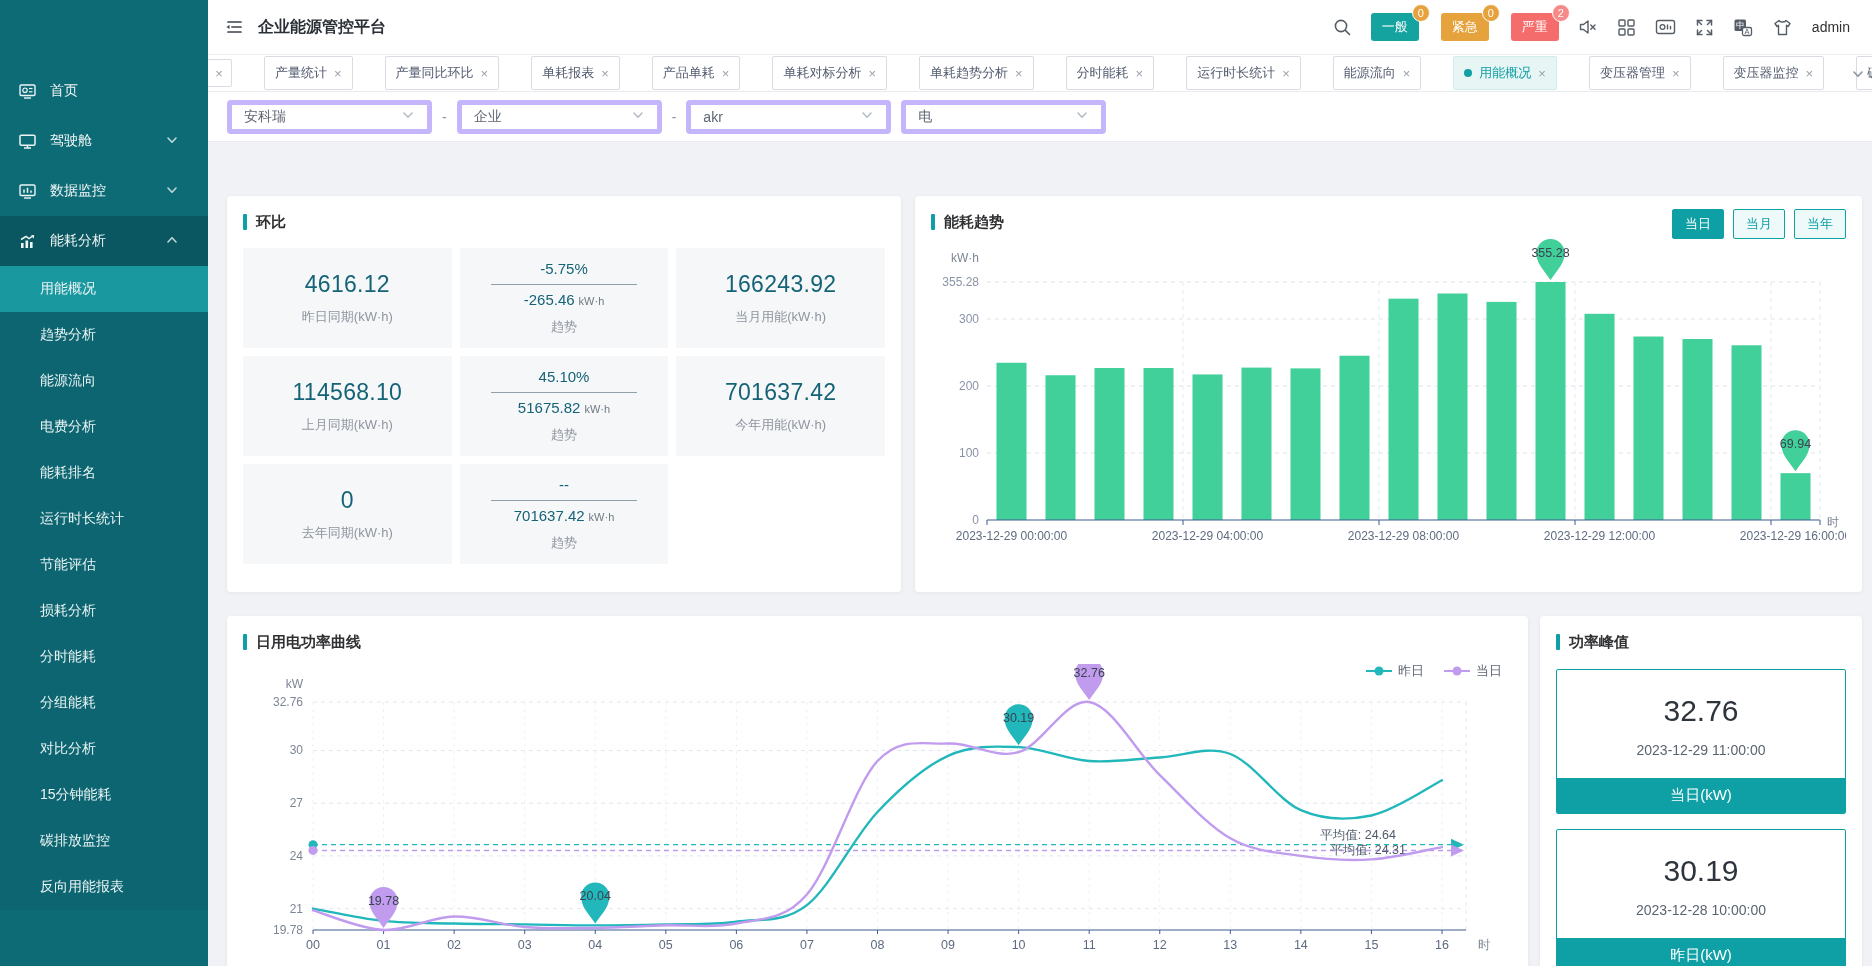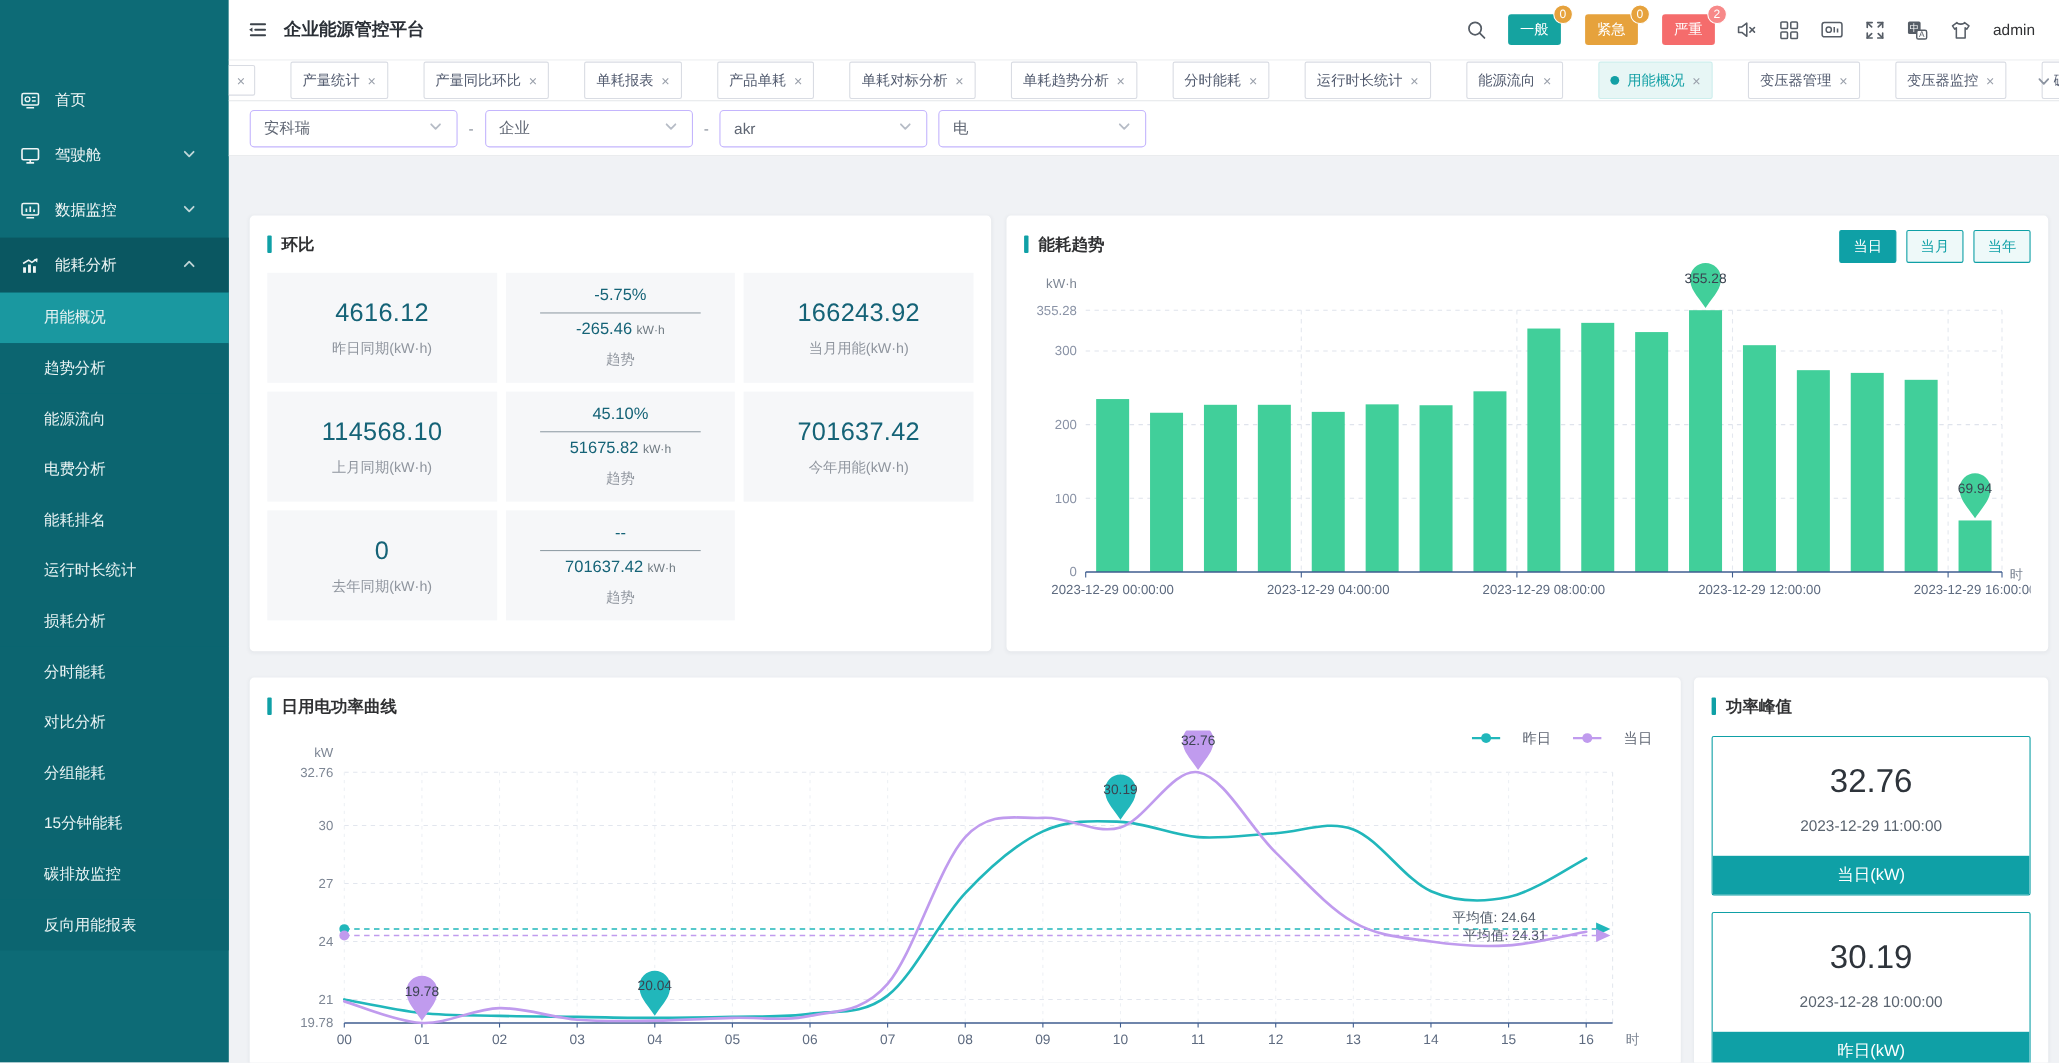--- a/index.html
+++ b/index.html
@@ -27,21 +27,21 @@
 
   .tabbar { height:38px; background:#fff; border-top:1px solid #eef0f2; border-bottom:1px solid #e8eaed; display:flex; align-items:center; gap:6px; padding:0 26px 0 6px; flex:none; position:relative; overflow:hidden; }
   .tab { height:28px; display:flex; align-items:center; gap:7px; padding:16px 10px; border:1px solid #d9dce3; background:#fff; font-size:13px; color:#515a6e; border-radius:2px; white-space:nowrap; cursor:pointer;margin-left:26px; }
   .tab .x { color:#9aa0ab; font-size:13px; line-height:1; }
   .tab.active { background:#e7f6f5; border-color:#cdeeed; color:#13a0a5; }
   .tab .dot { width:8px; height:8px; border-radius:50%; background:#13a0a5; flex:none; }
   .tab.partial { width:26px; padding:0 8px; justify-content:center; margin-left:-8px; }
   .tab-overflow { position:absolute; right:7px; top:12px; color:#8b93a0; }
 
   .filterbar { height:50px; background:#fff; border-bottom:1px solid #e8eaed; display:flex; align-items:center; gap:10px; padding:0 19px; flex:none; }
-  .select { width:189px; height:34px; border:1px solid #c4b5fd; border-radius:4px; display:flex; align-items:center; padding:0 12px; font-size:14px; color:#5f6673; background:#fff; cursor:pointer; }
+  .select { width:205px; height:34px; border:5px solid #c4b5fd; border-radius:4px; display:flex; align-items:center; padding:0 12px; font-size:14px; color:#5f6673; background:#fff; cursor:pointer; }
   .select .chev { margin-left:auto; color:#b6bcc6; }
   .dash { color:#8a919c; font-size:14px; }
 
   .content { flex:1; padding:54px 10px 0 19px; display:flex; flex-direction:column; gap:24px; }
   .row1 { display:flex; gap:14px; }
   .row2 { display:flex; gap:12px; }
   .panel { background:#fff; border-radius:4px; box-shadow:0 1px 4px rgba(31,45,61,.06); padding:14px 16px; position:relative; }
   .p-huanbi { width:674px; height:396px; }
   .p-trend  { flex:1; height:396px; }
   .p-power  { flex:1; height:368px; }
@@ -58,21 +58,21 @@
   .trend-line { width:70%; border-top:1px solid #93a0a8; margin:7px 0 6px; }
   .trend-val { font-size:15px; color:#156377; }
   .trend-unit { font-size:11px; color:#6f7a82; margin-left:4px; }
   .trend-lab { font-size:13px; color:#8f959e; margin-top:9px; }
 
   .btn-group { position:absolute; top:13px; right:16px; display:flex; gap:9px; }
   .btn { min-width:52px; height:30px; padding:0 10px; border-radius:2px; font-size:13px; display:flex; align-items:center; justify-content:center; border:1px solid #0fa0a6; color:#0fa0a6; background:#eef9f9; cursor:pointer; }
   .btn.active { background:#0fa0a6; color:#fff; }
 
   .legend { position:absolute; top:46px; right:26px; display:flex; gap:20px; font-size:13px; color:#5f6673; }
-  .legend-item { display:flex; align-items:center; gap:20px; cursor:pointer; }
+  .legend-item { display:flex; align-items:center; gap:6px; cursor:pointer; }
 
   .peak-card { border:1px solid #0fa0a6; margin-top:15px; border-radius:2px; overflow:hidden; text-align:center; background:#fff; }
   .peak-num { font-size:30px; color:#2e343b; margin-top:24px; font-weight:500; }
   .peak-time { font-size:14px; color:#5a6470; margin:14px 0 20px; }
   .peak-foot { background:#0fa0a6; color:#fff; font-size:15px; padding:8px 0; }
 
   svg.chart { display:block; }
 </style>
 </head>
 <body>
@@ -128,24 +128,25 @@
         <span class="chev" style="color:#dfeaea"><svg width="14" height="14" viewBox="0 0 14 14">
             <polyline points="3,9 7,4.8 11,9" fill="none" stroke="currentColor" stroke-width="1.6" stroke-linecap="round" stroke-linejoin="round"></polyline>
           </svg></span>
       </div>
       <div class="sub-item active">用能概况</div>
       <div class="sub-item">趋势分析</div>
       <div class="sub-item">能源流向</div>
       <div class="sub-item">电费分析</div>
       <div class="sub-item">能耗排名</div>
       <div class="sub-item">运行时长统计</div>
+      <div class="sub-item">节能评估</div>
       <div class="sub-item">损耗分析</div>
       <div class="sub-item">分时能耗</div>
+      <div class="sub-item">分组能耗</div>
       <div class="sub-item">对比分析</div>
-      <div class="sub-item">分组能耗</div>
       <div class="sub-item">15分钟能耗</div>
       <div class="sub-item">碳排放监控</div>
       <div class="sub-item">反向用能报表</div>
     </div>
 </div>
 
 <div class="main">
 
   <div class="header">
     <span class="hicon" id="collapse-icon">

